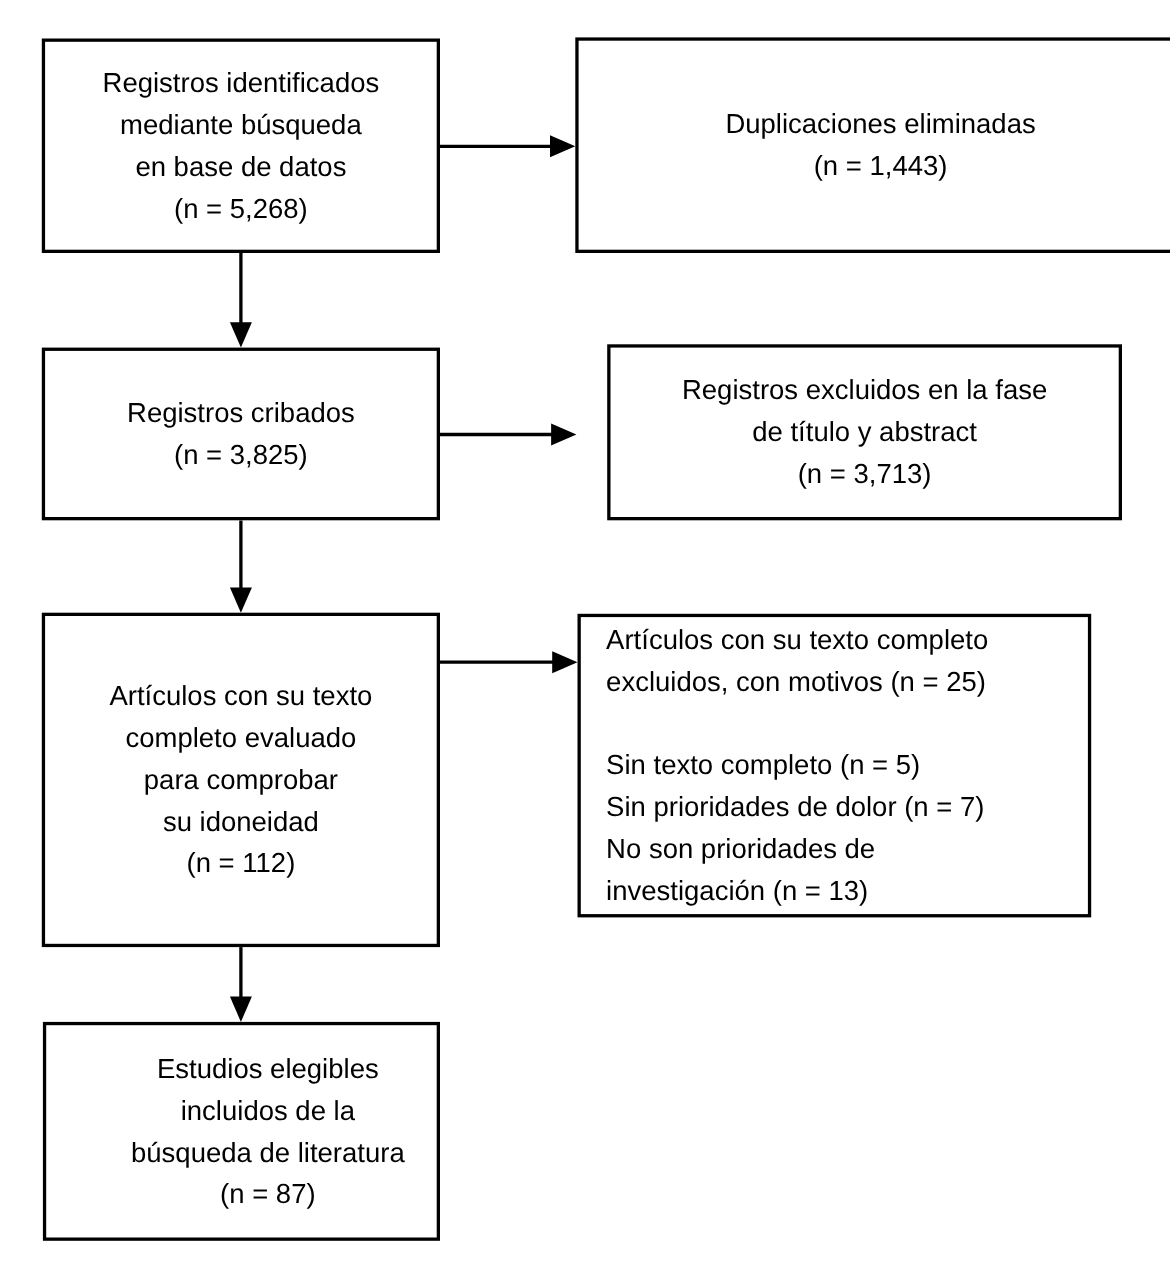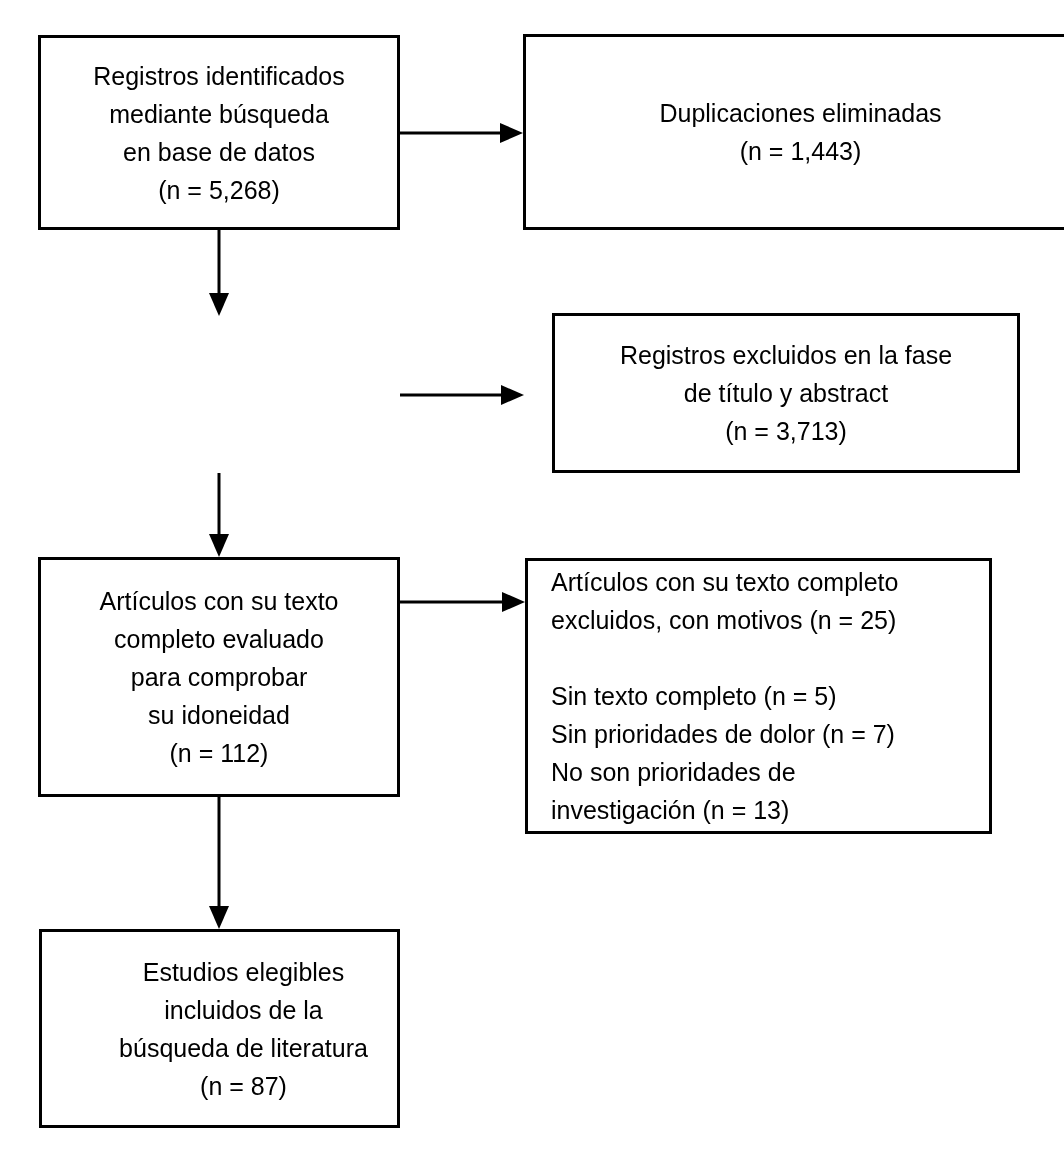--- a/index.html
+++ b/index.html
@@ -36,21 +36,21 @@
     padding: 0 14px 0 23px;
   }
   .box.left-align .txt {
     text-align: left;
   }
   
   #box-identified      { left: 38px;  top: 35px;  width: 362px; height: 195px; }
   #box-duplicates      { left: 523px; top: 34px;  width: 555px; height: 196px; }
   #box-screened        { left: 38px;  top: 316px; width: 362px; height: 157px; }
   #box-excluded-ta     { left: 552px; top: 313px; width: 468px; height: 160px; }
-  #box-fulltext        { left: 38px;  top: 557px; width: 362px; height: 240px; }
+  #box-fulltext        { left: 38px;  top: 557px; width: 362px; height: 304px; }
   #box-ft-excluded     { left: 525px; top: 558px; width: 467px; height: 276px; }
   #box-included        { left: 39px;  top: 929px; width: 361px; height: 199px; padding-left: 48px; }
 
   #arrow-layer {
     position: absolute;
     left: 0;
     top: 0;
     width: 1064px;
     height: 1158px;
     pointer-events: none;
@@ -101,20 +101,24 @@
 mediante búsqueda
 en base de datos
 (n = 5,268)</span>
   </div>
 
   <div class="box" id="box-duplicates">
     <span class="txt">Duplicaciones eliminadas
 (n = 1,443)</span>
   </div>
 
+  <div class="box" id="box-screened">
+    <span class="txt">Registros cribados
+(n = 3,825)</span>
+  </div>
 
   <div class="box" id="box-excluded-ta">
     <span class="txt">Registros excluidos en la fase
 de título y abstract
 (n = 3,713)</span>
   </div>
 
   <div class="box" id="box-fulltext">
     <span class="txt">Artículos con su texto
 completo evaluado

